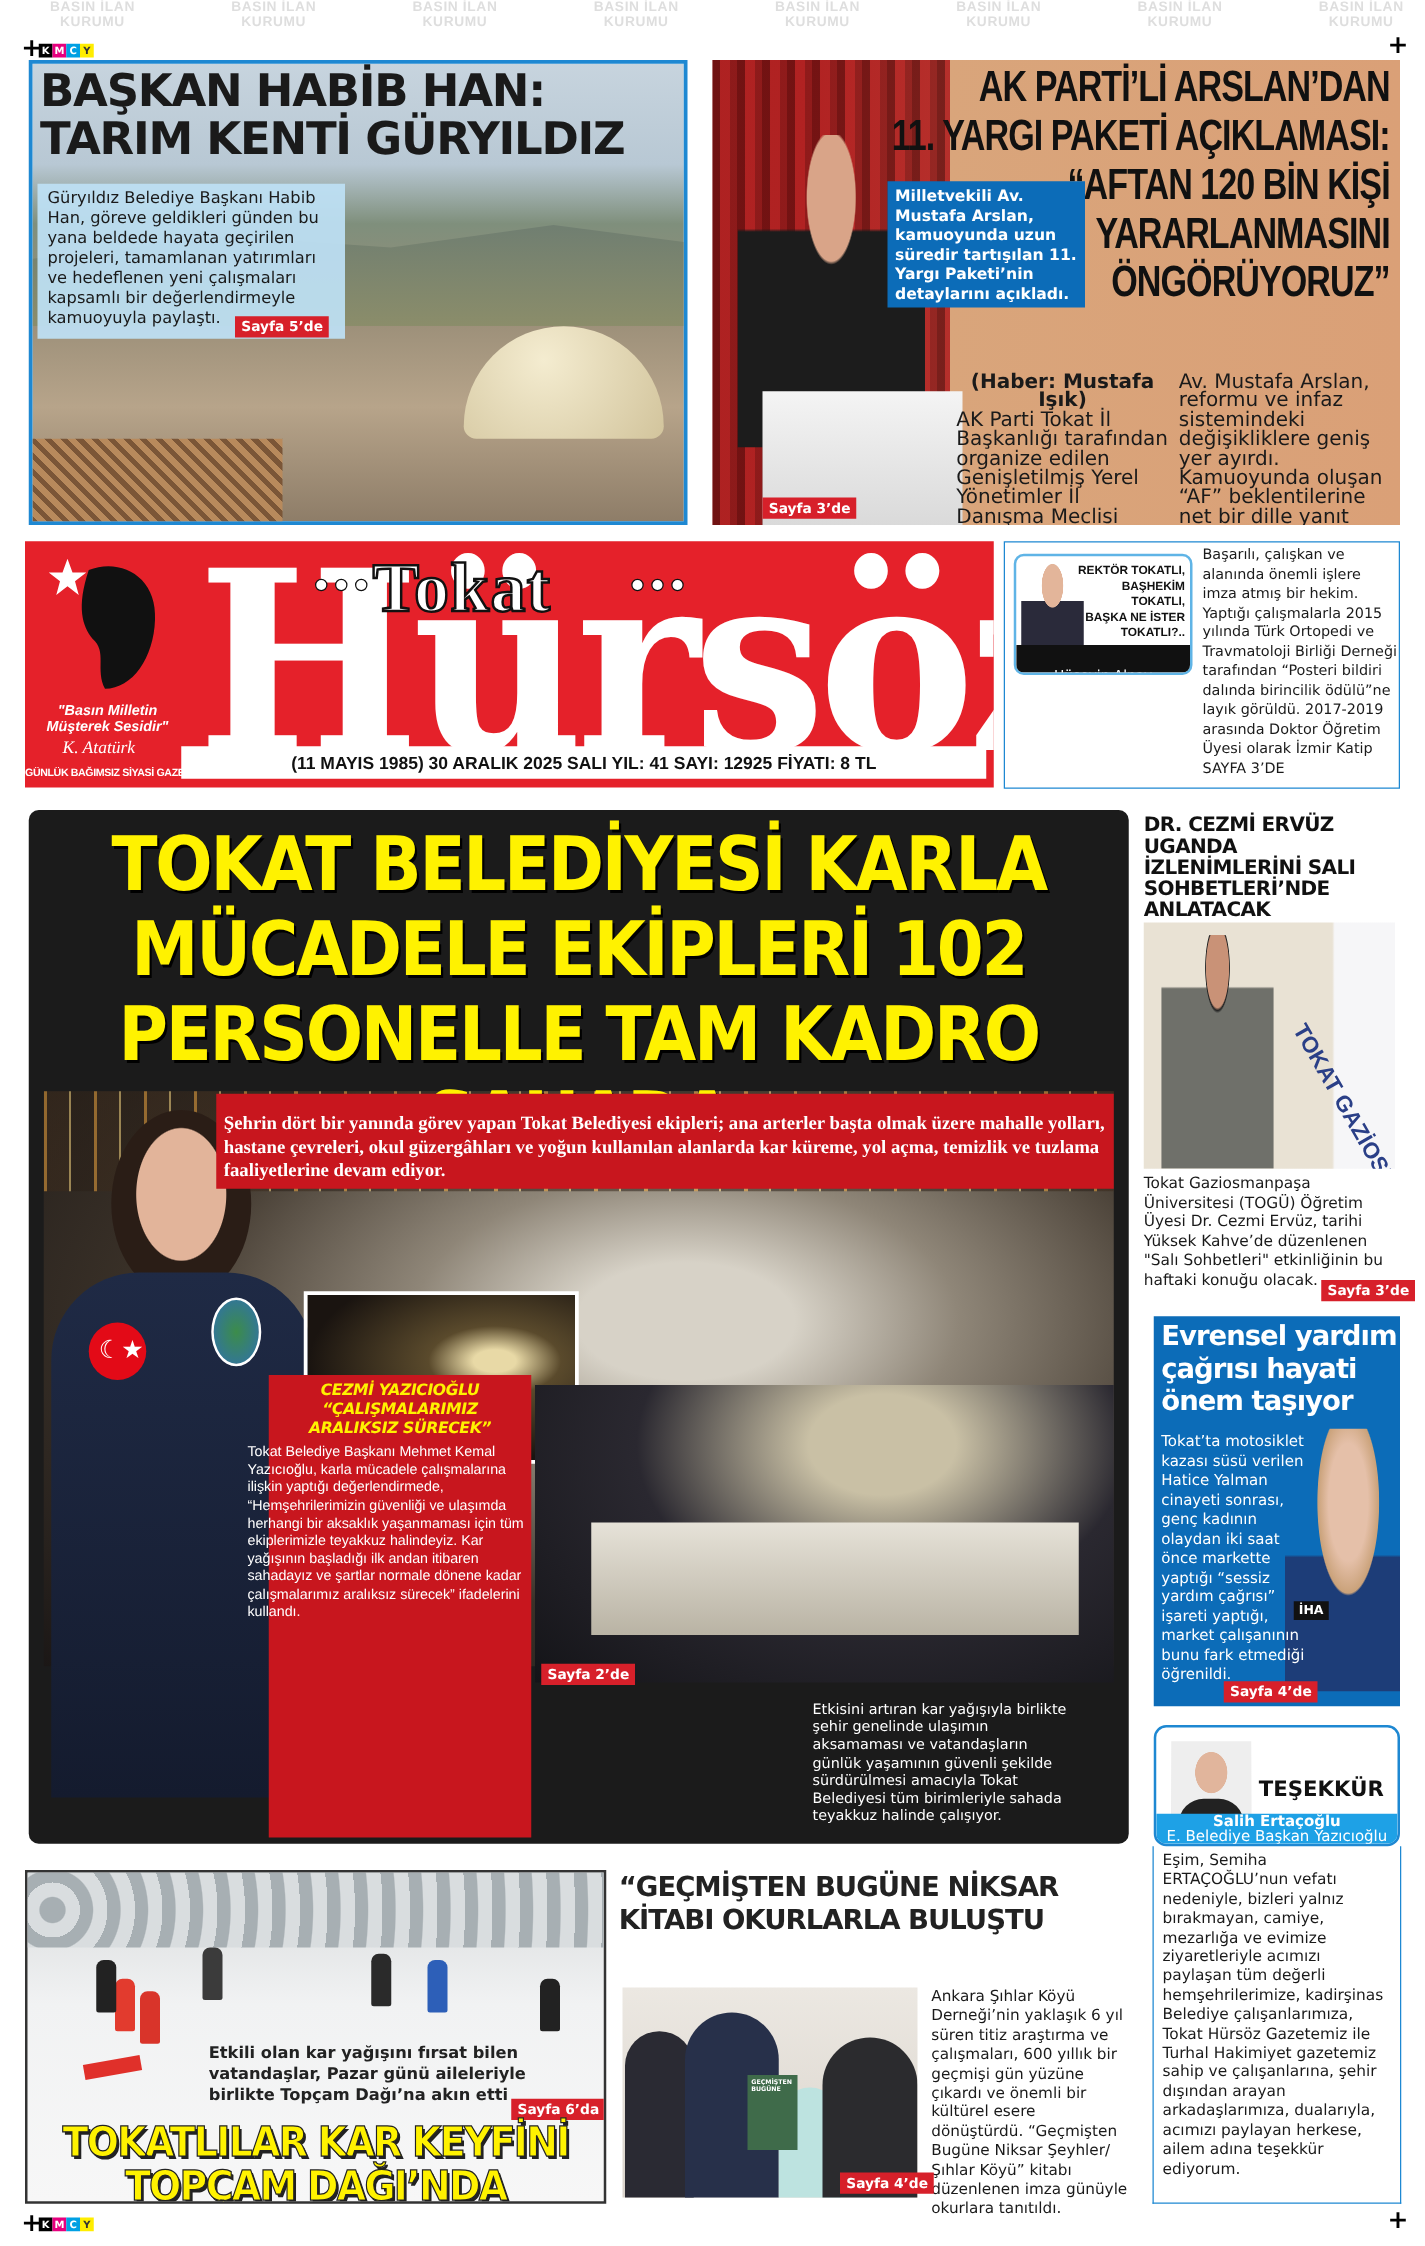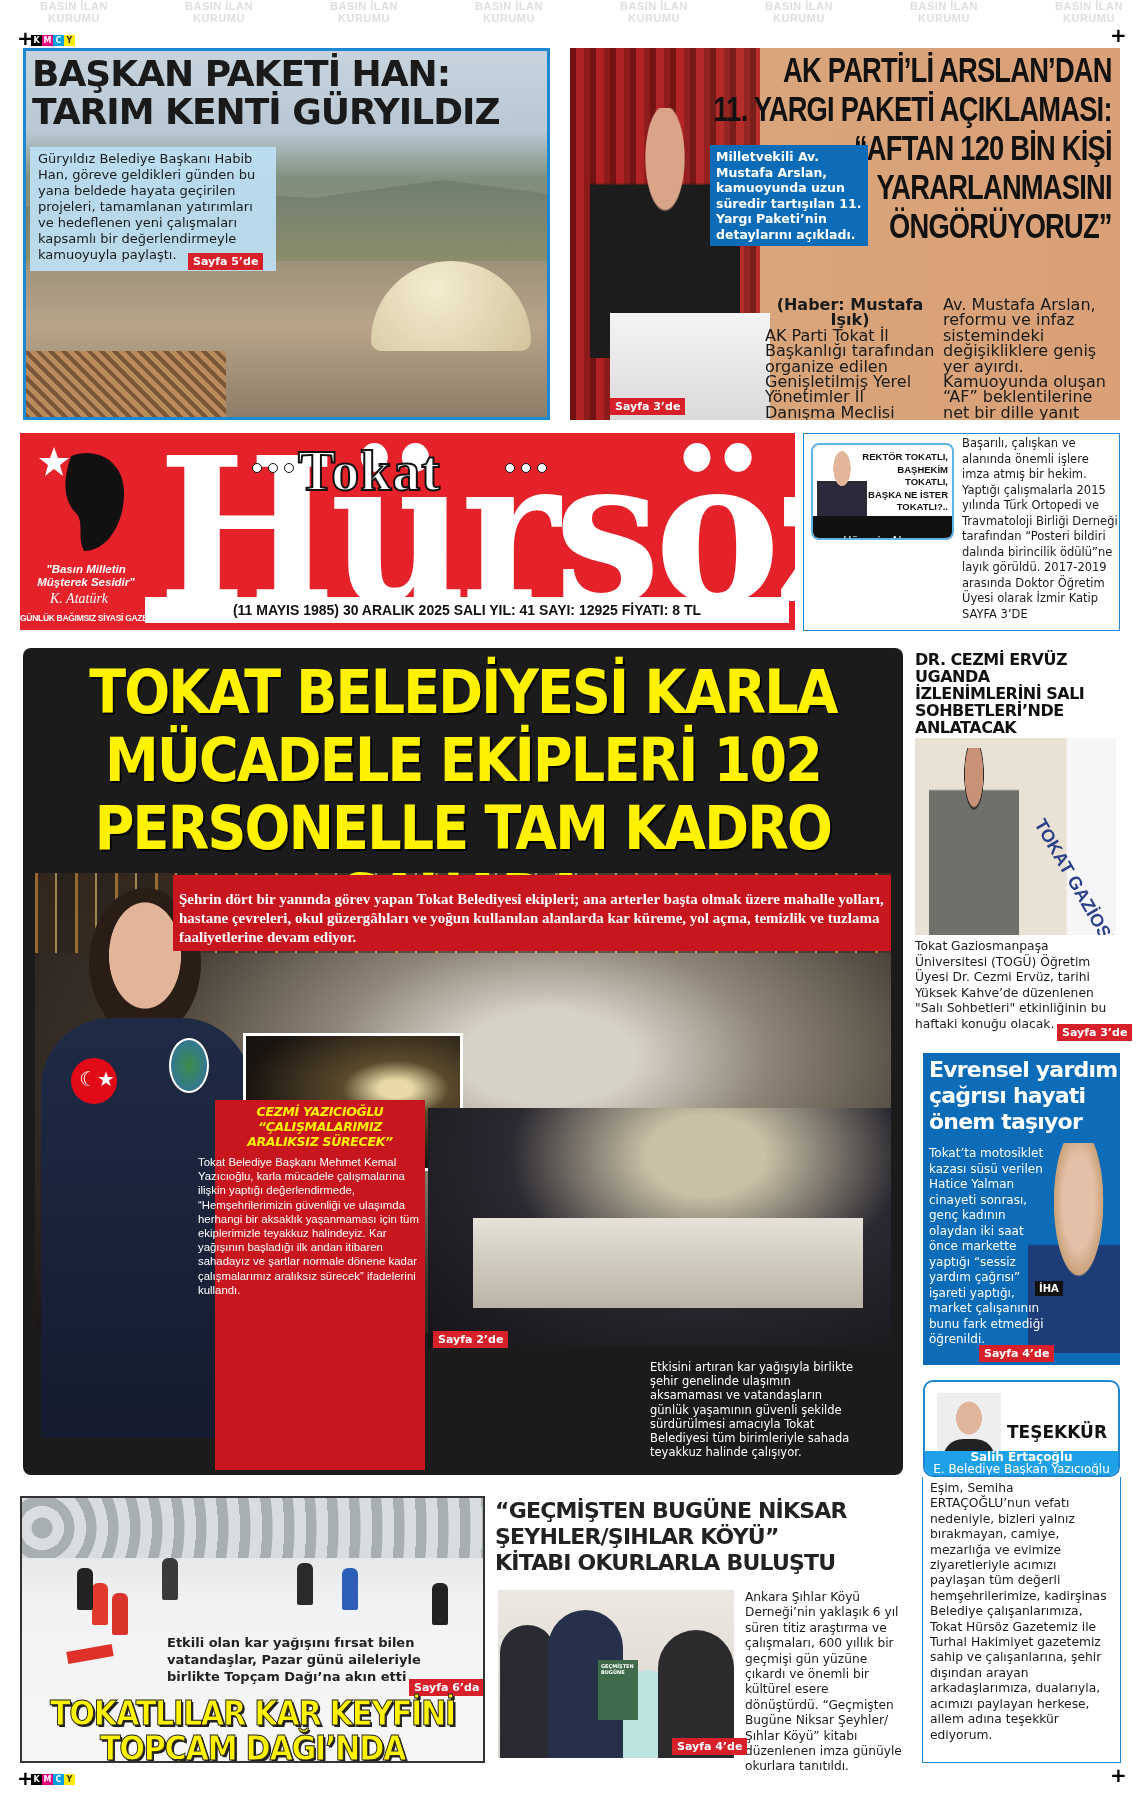--- a/index.html
+++ b/index.html
@@ -154,21 +154,21 @@
   <span style="background:#00a0e3">C</span>
   <span style="background:#ffed00;color:#333">Y</span>
 </div>
 <div class="crop" style="left:1110px;top:1765px">+</div>
 
 <div id="tl" class="abs">
   <div class="hill"></div>
   <div class="dome"></div>
   <div class="deck"></div>
   <h1>
-      <div>BAŞKAN PAKETİ HAN:</div>
+      <div>BAŞKAN HABİB HAN:</div>
       <div>TARIM KENTİ GÜRYILDIZ</div>
     </h1>
   <div class="lead"><span>Güryıldız Belediye Başkanı Habib Han, göreve geldikleri günden bu yana beldede hayata geçirilen projeleri, tamamlanan yatırımları ve hedeflenen yeni çalışmaları kapsamlı bir değerlendirmeyle kamuoyuyla paylaştı.</span></div>
   <div class="sayfa" style="left:162px;top:202px">Sayfa 5’de</div>
 </div>
 
 <div id="tr" class="abs">
   <div class="curtain"></div>
   <div class="person"></div>
   <div class="podium"></div>
@@ -298,21 +298,20 @@
   <div class="sayfa" style="left:387px;top:181px">Sayfa 6’da</div>
   <h2>
       <div>TOKATLILAR KAR KEYFİNİ</div>
       <div>TOPÇAM DAĞI’NDA YAŞADI</div>
     </h2>
 </div>
 
 <div id="nik" class="abs">
   <h2>
       <div>“GEÇMİŞTEN BUGÜNE NİKSAR</div>
-      <div>ŞEYHLER/ŞIHLAR KÖYÜ”</div>
       <div>KİTABI OKURLARLA BULUŞTU</div>
     </h2>
   <div class="pic">
     <i style="left:2px;top:35px;width:55px;height:140px;background:#2a2a33"></i>
     <i style="left:50px;top:20px;width:75px;height:150px;background:#27304a"></i>
     <i style="left:125px;top:80px;width:50px;height:90px;background:#bde3e0"></i>
     <i style="left:160px;top:40px;width:76px;height:130px;background:#2b2b2e"></i>
     <div class="abs" style="left:100px;top:70px;width:40px;height:60px;background:#3f6b4a;color:#fff;font:700 5px 'DejaVu Sans',sans-serif;padding:3px;border-radius:0">GEÇMİŞTEN BUGÜNE</div>
   </div>
   <p>Ankara Şıhlar Köyü Derneği’nin yaklaşık 6 yıl süren titiz araştırma ve çalışmaları, 600 yıllık bir geçmişi gün yüzüne çıkardı ve önemli bir kültürel esere dönüştürdü. “Geçmişten Bugüne Niksar Şeyhler/Şıhlar Köyü” kitabı düzenlenen imza günüyle okurlara tanıtıldı.</p>

